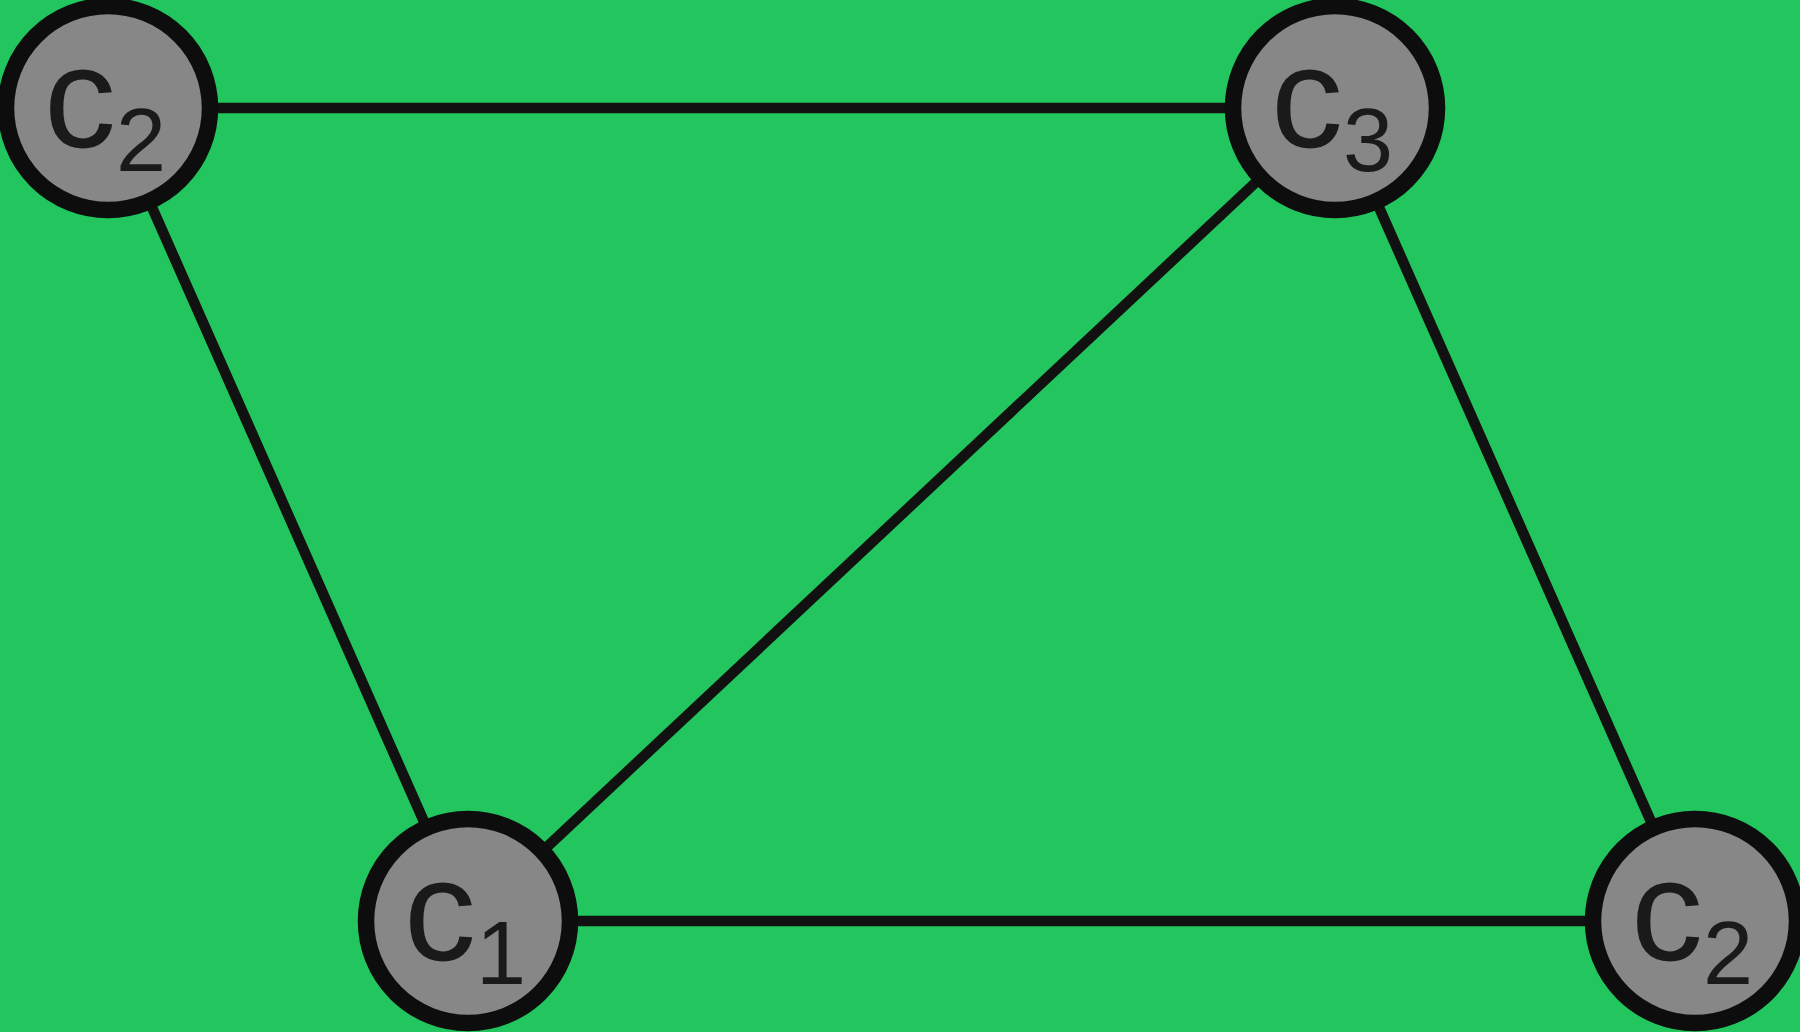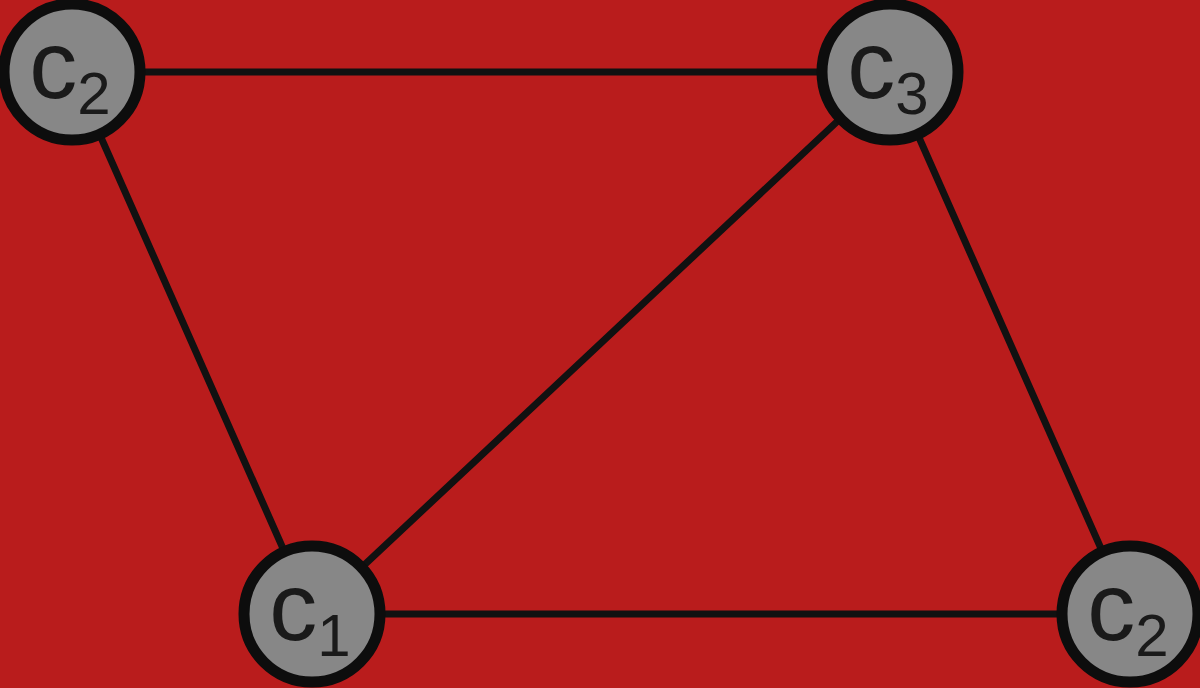--- a/index.html
+++ b/index.html
@@ -8,21 +8,21 @@
     background: #ffffff;
     width: 1200px;
     height: 688px;
     overflow: hidden;
     font-family: "Liberation Sans", sans-serif;
   }
   .stage {
     position: relative;
     width: 1200px;
     height: 688px;
-    background: #b91c1c;
+    background: #22c55e;
   }
   svg {
     display: block;
   }
   .node-label {
     font-family: "Liberation Sans", sans-serif;
     fill: #1a1a1a;
     user-select: none;
   }
 </style>

